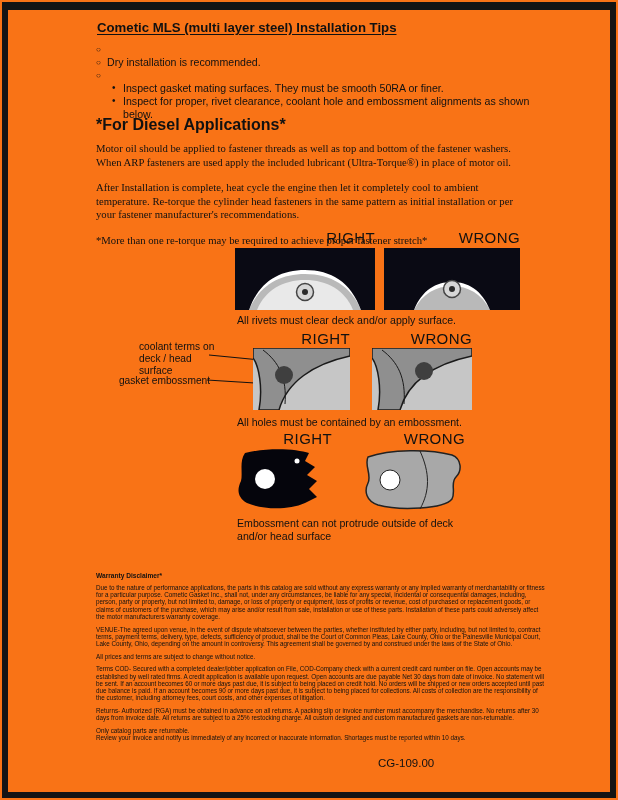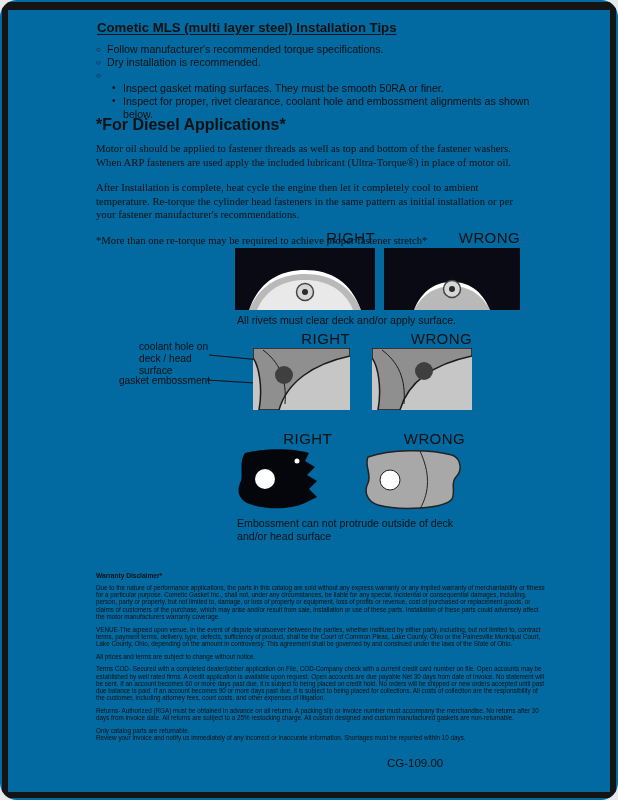--- a/index.html
+++ b/index.html
@@ -1,20 +1,19 @@
 <!DOCTYPE html>
 <html><head>
 <meta charset="utf-8">
 <style>
   html,body { margin:0; padding:0; background:#e8e8e8; }
   .page {
-    position:relative; width:618px; height:800px; background:#0369a1;
+    position:relative; width:618px; height:800px; background:#f97316;
     font-family:"Liberation Sans", sans-serif; color:#111; overflow:hidden;
     margin:0 auto;
-    border-radius:17px;
   }
   .frame {
     position:absolute; left:2px; top:2px; right:2px; bottom:2px;
     border-top:8px solid #141414; border-left:6px solid #141414;
     border-right:6px solid #141414; border-bottom:6px solid #141414;
     pointer-events:none;
   }
   .title {
     position:absolute; left:97px; top:20px; font-size:13.2px; font-weight:bold;
     text-decoration:underline; text-underline-offset:2px; white-space:nowrap;
@@ -31,34 +30,33 @@
   .dg-head { position:absolute; font-size:15px; letter-spacing:0.4px; text-align:right; }
   .panel { position:absolute; }
   .panel svg { display:block; }
   .caption { position:absolute; font-size:10.6px; line-height:13px; }
   .ptr-label { position:absolute; font-size:10.2px; line-height:12px; }
   .connector { position:absolute; }
   .warranty { position:absolute; left:96px; top:572px; width:450px; }
   .w-head { font-size:6.6px; font-weight:bold; margin:0 0 5px 0; }
   .warranty p { margin:0 0 5.5px 0; font-size:6.3px; line-height:7.2px; }
   .warranty p.tight { margin-bottom:0; }
-  .footer-code { position:absolute; left:387px; top:757px; font-size:11.5px; }
+  .footer-code { position:absolute; left:378px; top:757px; font-size:11.5px; }
 </style>
 </head>
 <body>
 
 <div class="page">
   <div class="frame"></div>
 
   <div class="title">Cometic MLS (multi layer steel) Installation Tips</div>
 
   <div class="tips">
     <div class="tip lvl1">
       <span class="mk">○</span>
-      <span>Follow manufacturer's recommended torque specifications.</span>
     </div>
     <div class="tip lvl1">
       <span class="mk">○</span>
       <span>Dry installation is recommended.</span>
     </div>
     <div class="tip lvl1">
       <span class="mk">○</span>
     </div>
     <div class="tip lvl2">
       <span class="mk">•</span>
@@ -97,21 +95,21 @@
       <path d="M0,0 H136 V62 H106 C98,42 84,34 68,34 C52,34 38,42 30,62 H0 Z" fill="#0a0a14"></path>
       <circle cx="68" cy="41" r="8.5" fill="#d6d6d6" stroke="#444" stroke-width="1.5"></circle>
       <circle cx="68" cy="41" r="3" fill="#2a2a2a"></circle>
     </svg>
   </div>
   <div class="caption" style="left:237px; top:314px;">All rivets must clear deck and/or apply surface.</div>
 
   <div class="dg-head" style="left:253px; top:330px; width:97px;">RIGHT</div>
   <div class="dg-head" style="left:372px; top:330px; width:100px;">WRONG</div>
 
-  <div class="ptr-label" style="left:139px; top:341px; width:86px;">coolant hole on deck / head surface</div>
+  <div class="ptr-label" style="left:139px; top:341px; width:86px;">coolant terms on deck / head surface</div>
   <div class="ptr-label" style="left:117px; top:375px; width:95px;text-align:center;">gasket embossment</div>
 
   <svg class="connector" style="left:207px; top:346px;" width="90" height="44" viewBox="0 0 90 44">
     <line x1="2" y1="9" x2="84" y2="17" stroke="#111" stroke-width="1"></line>
     <line x1="0" y1="34" x2="80" y2="39" stroke="#111" stroke-width="1"></line>
   </svg>
 
   <div class="panel" style="left:253px; top:348px;">
     <svg width="97" height="62" viewBox="0 0 97 62">
       <rect width="97" height="62" fill="#c6c6c6"></rect>
@@ -121,20 +119,21 @@
     </svg>
   </div>
   <div class="panel" style="left:372px; top:348px;">
     <svg width="100" height="62" viewBox="0 0 100 62">
       <rect width="100" height="62" fill="#c6c6c6"></rect>
       <path d="M0,0 H100 V8 C62,16 36,34 28,62 H6 C10,40 6,18 0,10 Z" fill="#8f8f8f" stroke="#1a1a1a" stroke-width="1.5"></path>
       <path d="M10,2 C26,14 34,30 32,56" fill="none" stroke="#1a1a1a" stroke-width="1"></path>
       <circle cx="52" cy="23" r="9" fill="#3f3f3f"></circle>
     </svg>
   </div>
+  <div class="caption" style="left:237px; top:416px;">All holes must be contained by an embossment.</div>
 
   <div class="dg-head" style="left:235px; top:430px; width:97px;">RIGHT</div>
   <div class="dg-head" style="left:360px; top:430px; width:105px;">WRONG</div>
 
   <div class="panel" style="left:235px; top:447px;">
     <svg width="97" height="66" viewBox="0 0 97 66">
       <path d="M10,6 C34,0 62,2 74,6 L70,14 L80,20 L72,28 L82,34 L74,42 L82,50 L70,56 C52,64 26,62 12,56 C2,50 2,42 6,34 C8,26 4,14 10,6 Z" fill="#05050c"></path>
       <circle cx="30" cy="32" r="10" fill="#ffffff"></circle>
       <circle cx="62" cy="14" r="2.5" fill="#ffffff"></circle>
     </svg>

